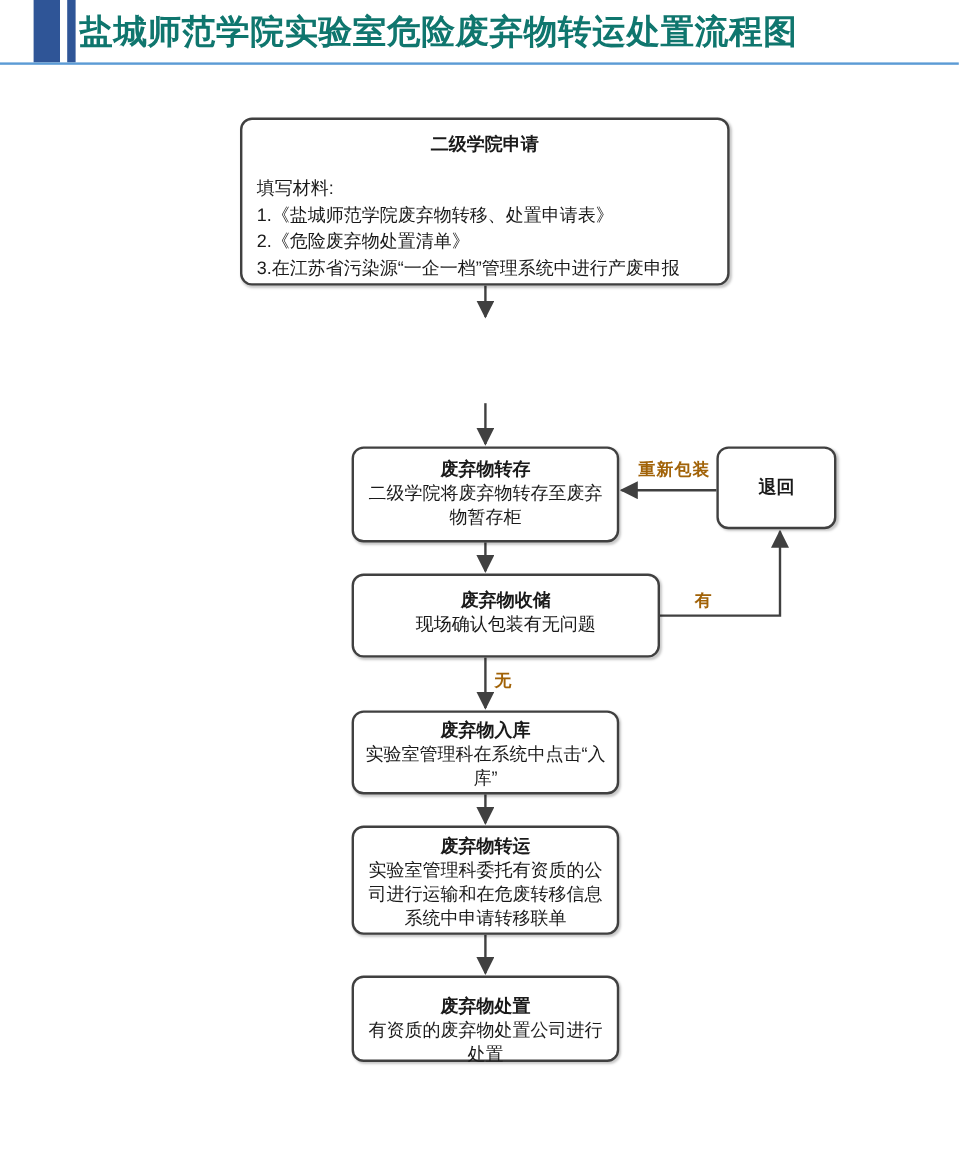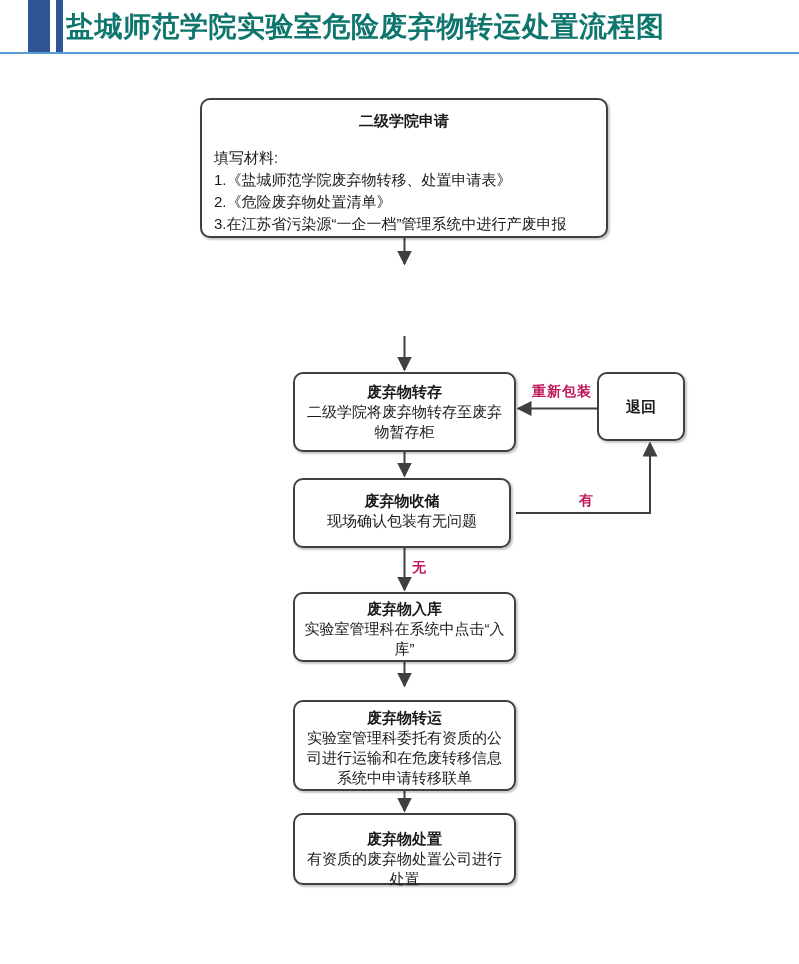--- a/index.html
+++ b/index.html
@@ -28,28 +28,28 @@
   }
   .box .box-title{font-weight:bold;text-align:center;}
   .body-left{text-align:left;line-height:22px;}
   .body-center{text-align:center;line-height:20px;}
   .flex-center{display:flex;align-items:center;justify-content:center;}
 
   #box-apply{left:200px;top:98px;width:408px;height:140px;padding:9px 12px;}
   #box-apply .box-title{line-height:24px;margin-bottom:14px;}
   #box-accept{left:293px;top:266px;width:223px;height:70px;font-weight:bold;}
   #box-transfer{left:293px;top:372px;width:223px;height:80px;padding:7px 8px;}
-  #box-collection{left:293px;top:478px;width:218px;height:70px;padding:10px 8px;}
+  #box-collection{left:293px;top:478px;width:257px;height:70px;padding:10px 8px;}
   #box-warehousing{left:293px;top:592px;width:223px;height:70px;padding:4px 8px;}
-  #box-transport{left:293px;top:688px;width:223px;height:91px;padding:5px 8px;margin-top:12px;}
+  #box-transport{left:293px;top:688px;width:223px;height:91px;padding:5px 8px;}
   #box-disposal{left:293px;top:813px;width:223px;height:72px;padding:13px 8px;}
-  #box-return{left:597px;top:372px;width:88px;height:69px;font-weight:bold;align-items:center;}
+  #box-return{left:597px;top:372px;width:100px;height:69px;font-weight:bold;align-items:center;}
 
   
-  .edge-label{position:absolute;font-size:14px;font-weight:bold;color:#be185d;}
+  .edge-label{position:absolute;font-size:14px;font-weight:bold;color:#a16207;}
   #label-repack{
     left:524px;top:383px;width:76px;text-align:center;
     font-family:"Liberation Serif", serif;font-weight:600;letter-spacing:1px;
   }
   #label-yes{left:579px;top:492px;}
   #label-no{left:412px;top:559px;}
 
   svg.connectors{position:absolute;left:0;top:0;pointer-events:none;}
 </style>
 </head>

